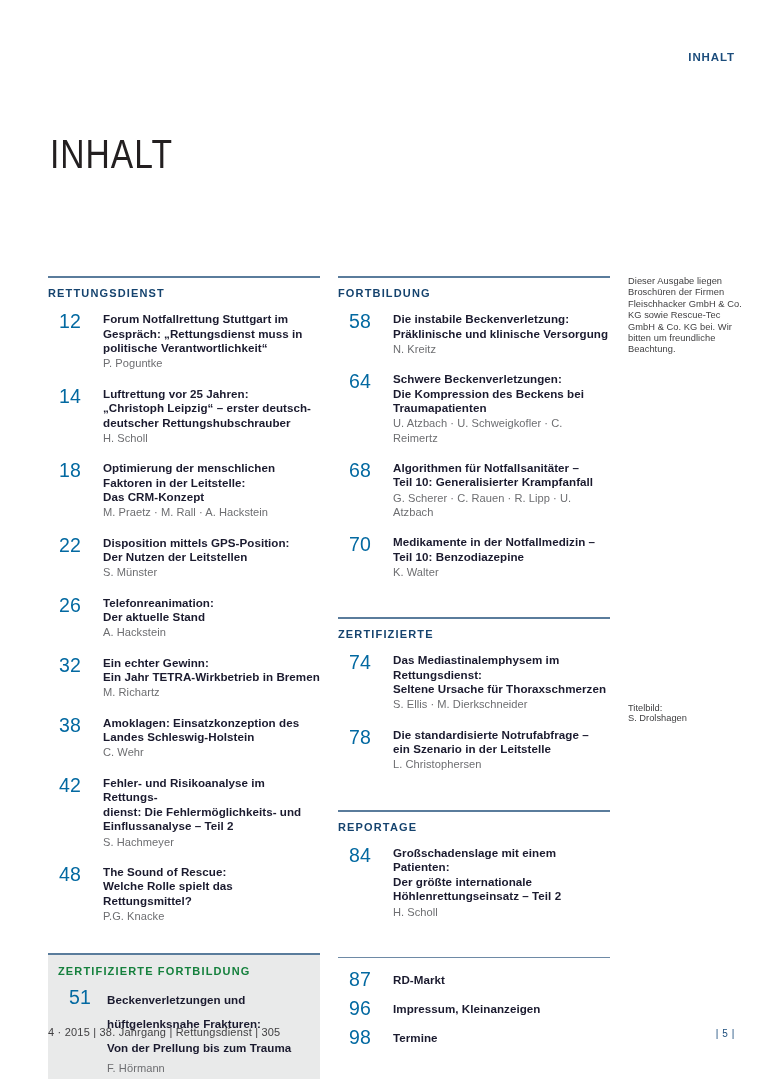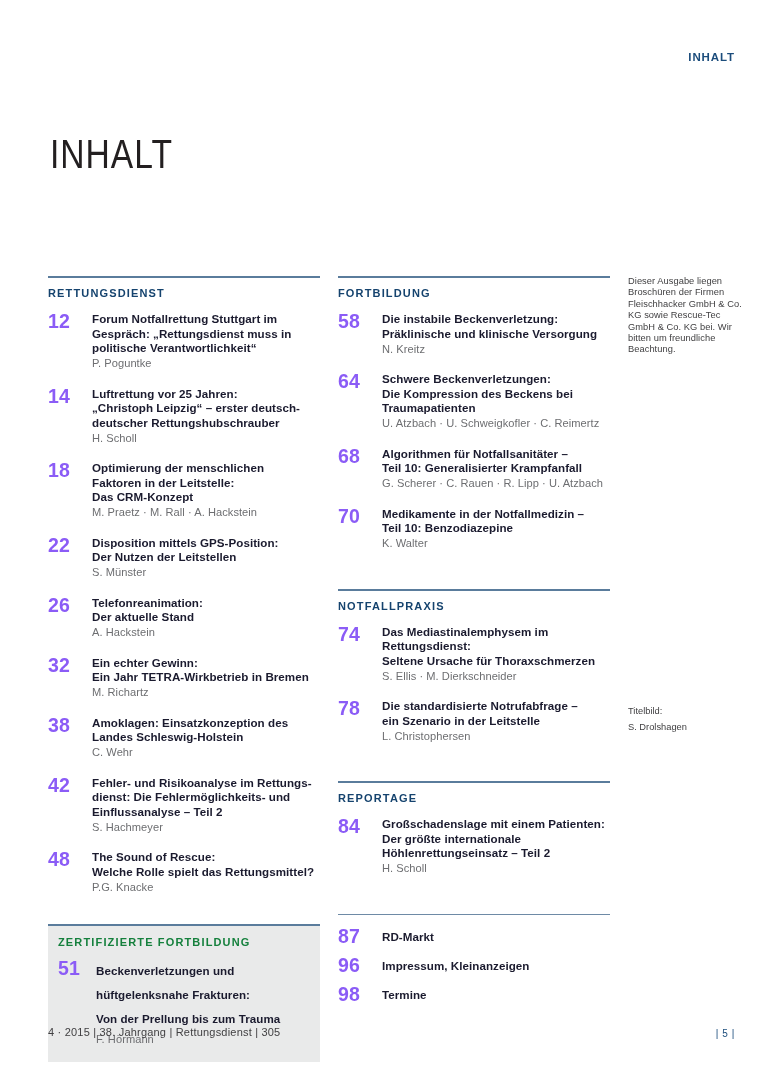--- a/index.html
+++ b/index.html
@@ -73,25 +73,26 @@
   
   .entry {
     display: flex;
     align-items: flex-start;
     margin-bottom: 16px;
   }
   .entry-page {
     width: 44px;
     flex: 0 0 44px;
     font-size: 19.5px;
-    font-weight: 700;
-    color: #8b5cf6;
+    font-weight: 400;
+    color: #0369a1;
     line-height: 16px;
     padding-top: 1px;
     letter-spacing: 0.2px;
+    margin-left: 11px;
   }
   .entry-body { flex: 1 1 auto; }
   .entry-title {
     font-size: 11.6px;
     font-weight: 700;
     color: #1a1a2e;
     line-height: 14.6px;
     letter-spacing: 0.05px;
   }
   .entry-author {
@@ -124,21 +125,21 @@
     font-size: 9.3px;
     line-height: 11.4px;
     color: #414042;
     letter-spacing: 0.05px;
   }
   .side-note-credit {
     position: absolute;
     left: 628px;
     top: 703px;
     font-size: 9.3px;
-    line-height: 16px;
+    line-height: 10px;
     color: #414042;
   }
 
   
   .gap-lg { height: 22px; }
   .gap-md { height: 14px; }
 
   
   .footer-left {
     position: absolute;
@@ -278,21 +279,21 @@
           <div class="entry-page">70</div>
           <div class="entry-body">
             <div class="entry-title">Medikamente in der Notfallmedizin –<br>Teil 10: Benzodiazepine</div>
             <div class="entry-author">K. Walter</div>
           </div>
         </div>
       </div>
       <div class="gap-lg"></div>
       <div class="rule"></div>
       <div>
-        <div class="section-heading">NOTFALLPRAXIS</div>
+        <div class="section-heading">ZERTIFIZIERTE</div>
         <div class="entry">
           <div class="entry-page">74</div>
           <div class="entry-body">
             <div class="entry-title">Das Mediastinalemphysem im<br>Rettungsdienst:<br>Seltene Ursache für Thoraxschmerzen</div>
             <div class="entry-author">S. Ellis · M. Dierkschneider</div>
           </div>
         </div>
         <div class="entry">
           <div class="entry-page">78</div>
           <div class="entry-body">

